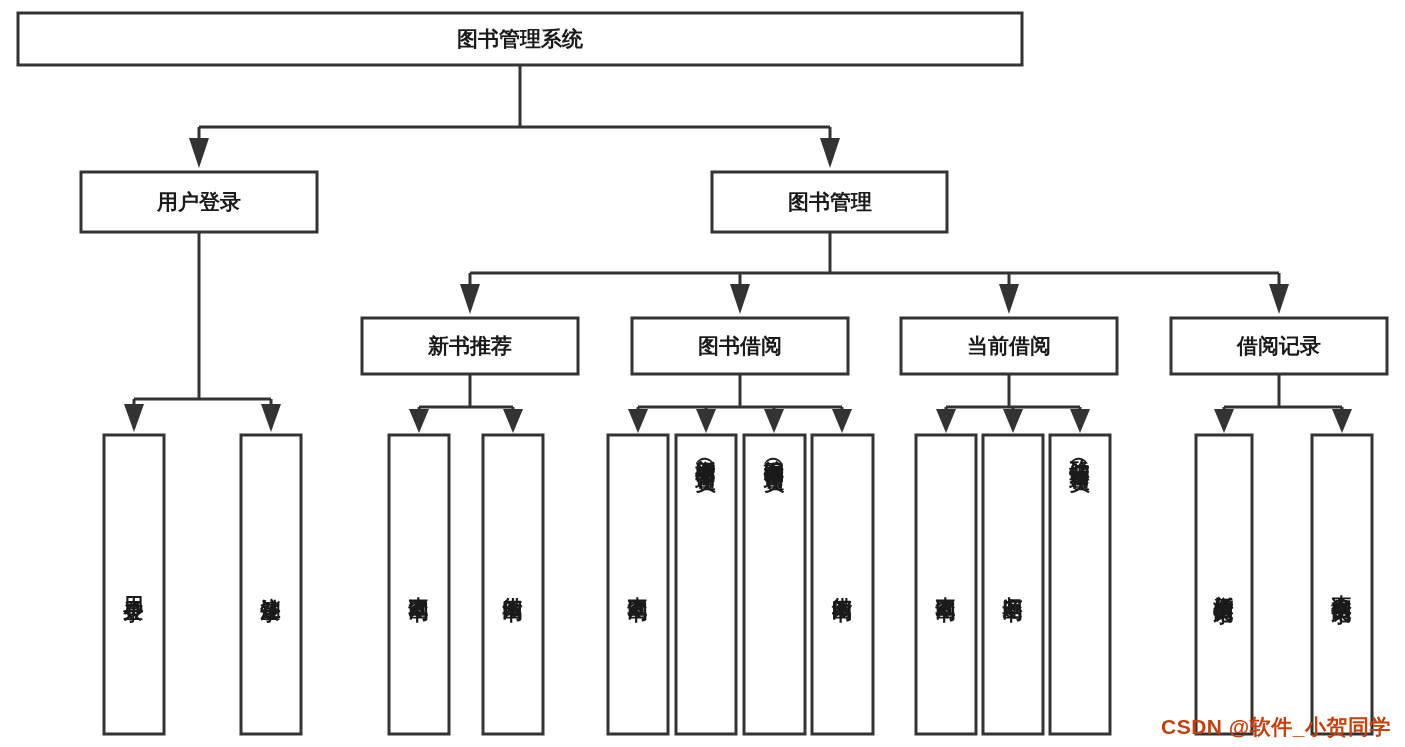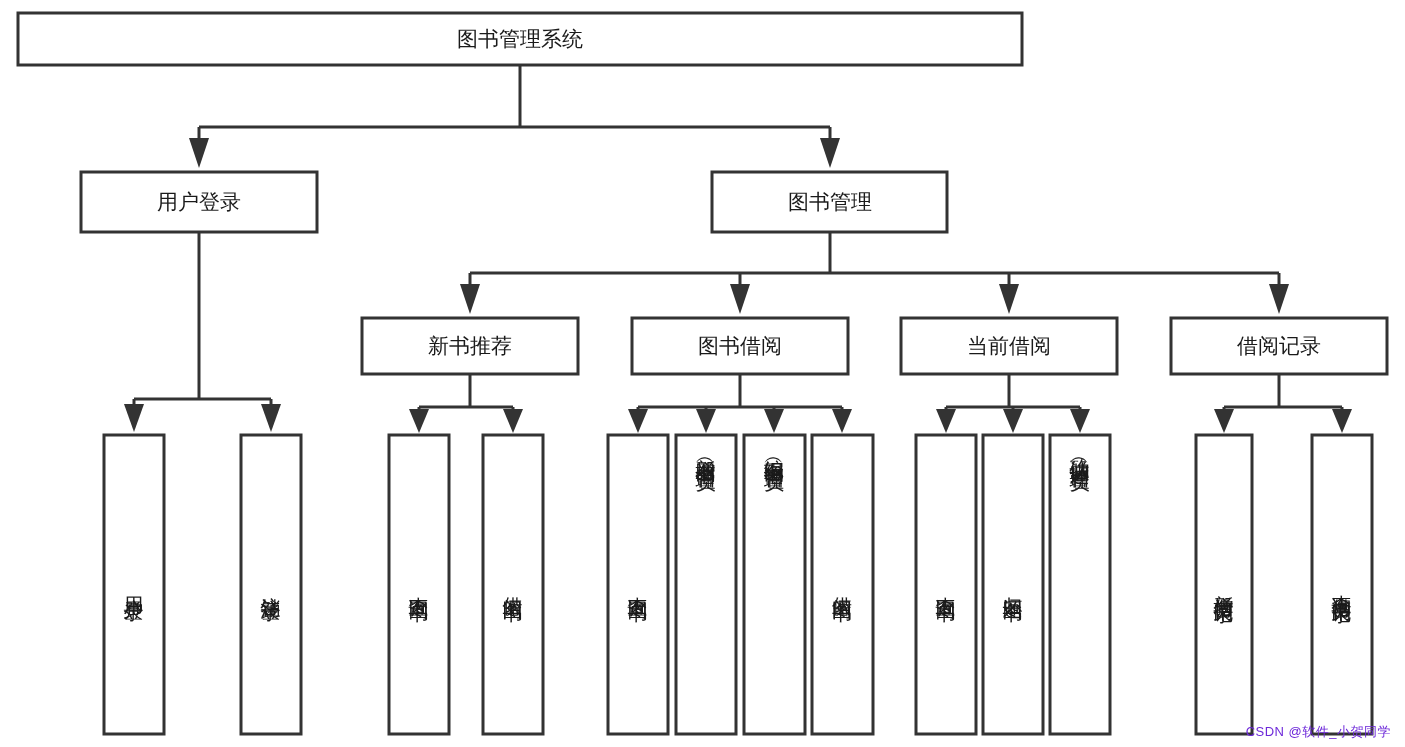--- a/index.html
+++ b/index.html
@@ -12,20 +12,21 @@
     height: 747px;
     font-family: "Liberation Sans", "DejaVu Sans", sans-serif;
     overflow: hidden;
     position: relative;
   }
   #diagram-root {
     position: relative;
     width: 1405px;
     height: 747px;
     background: #ffffff;
+    font-weight: bold;
   }
   svg.diagram {
     position: absolute;
     top: 0;
     left: 0;
     width: 1405px;
     height: 747px;
     display: block;
   }
   .node-box {
@@ -62,22 +63,22 @@
     align-items: center;
     justify-content: center;
     pointer-events: none;
     white-space: nowrap;
   }
   .watermark {
     position: absolute;
     right: 14px;
     bottom: 6px;
     font-family: "Liberation Sans", "DejaVu Sans", sans-serif;
-    font-size: 13px;
-    color: #6d28d9;
+    font-size: 21px;
+    color: #c2410c;
     letter-spacing: 0.5px;
     user-select: none;
   }
 </style>
 </head>
 <body>
 
 <div id="diagram-root">
 
   <svg class="diagram" viewBox="0 0 1405 747">

